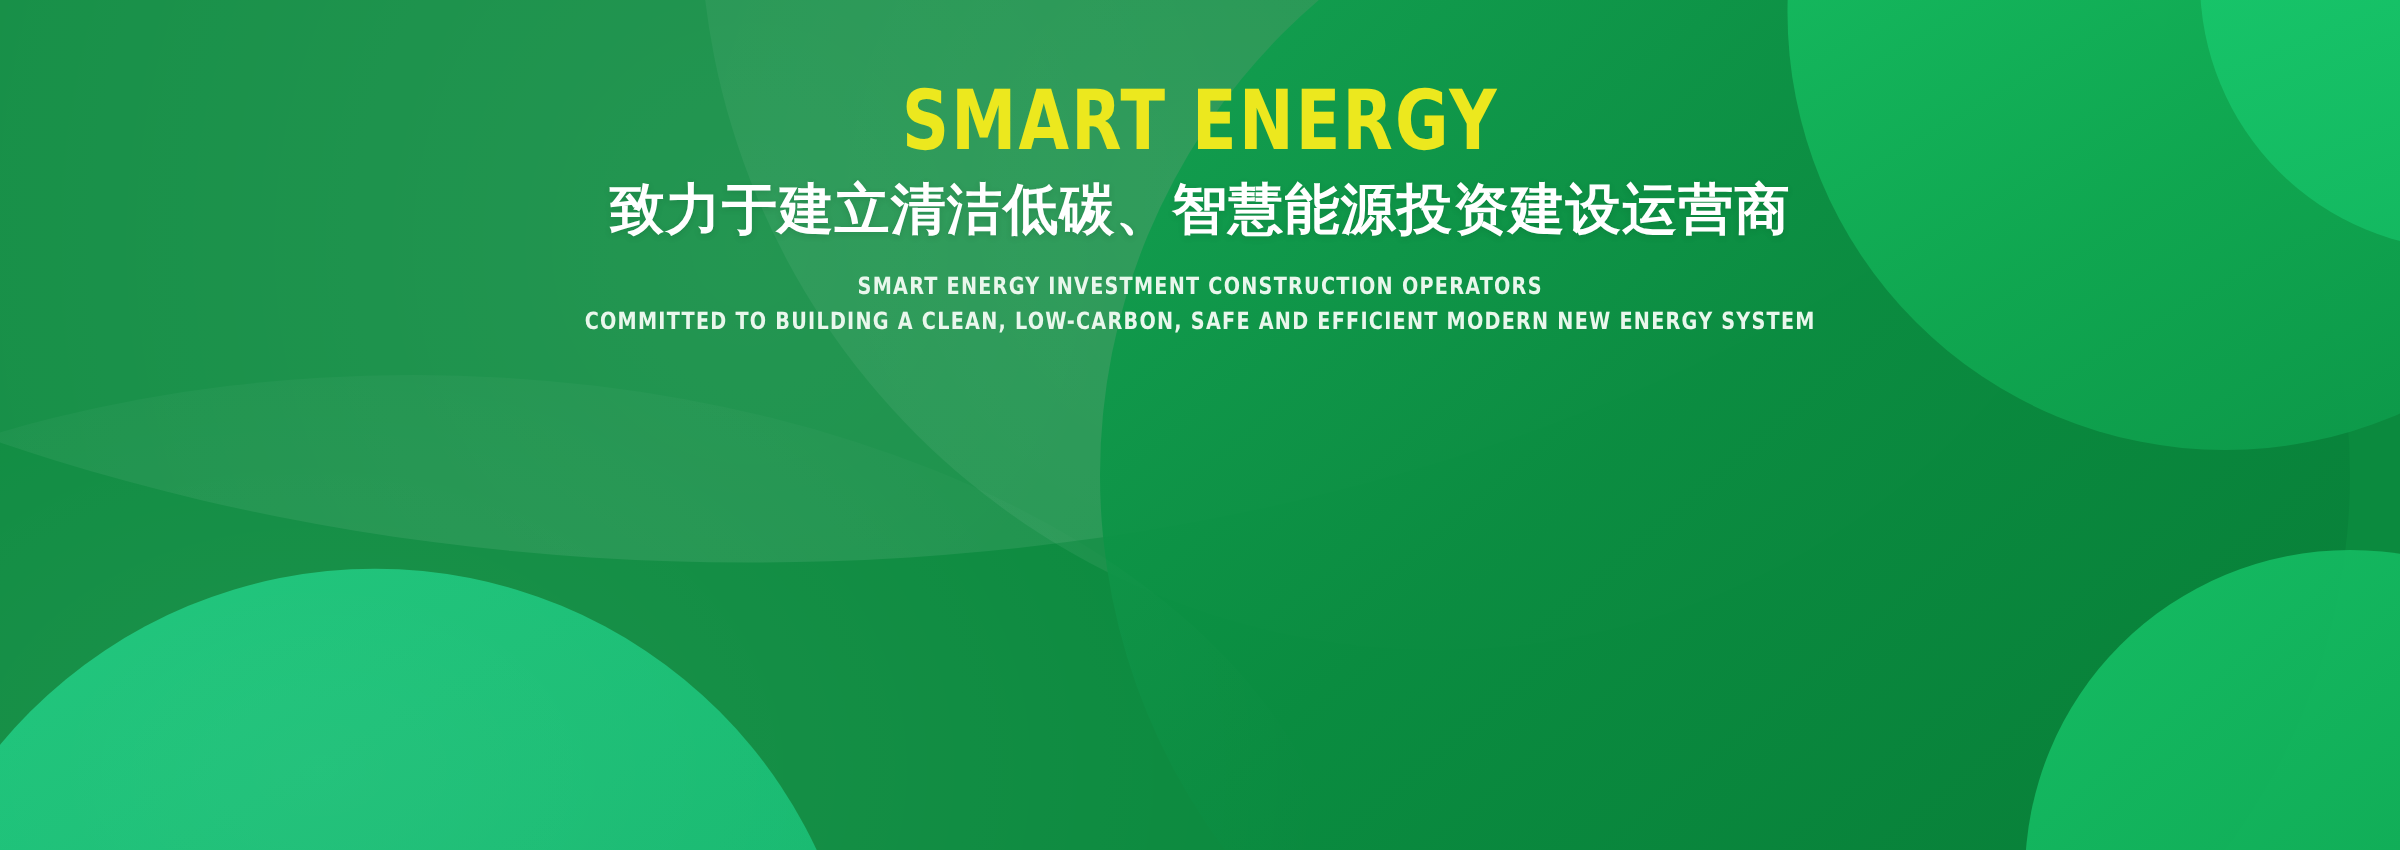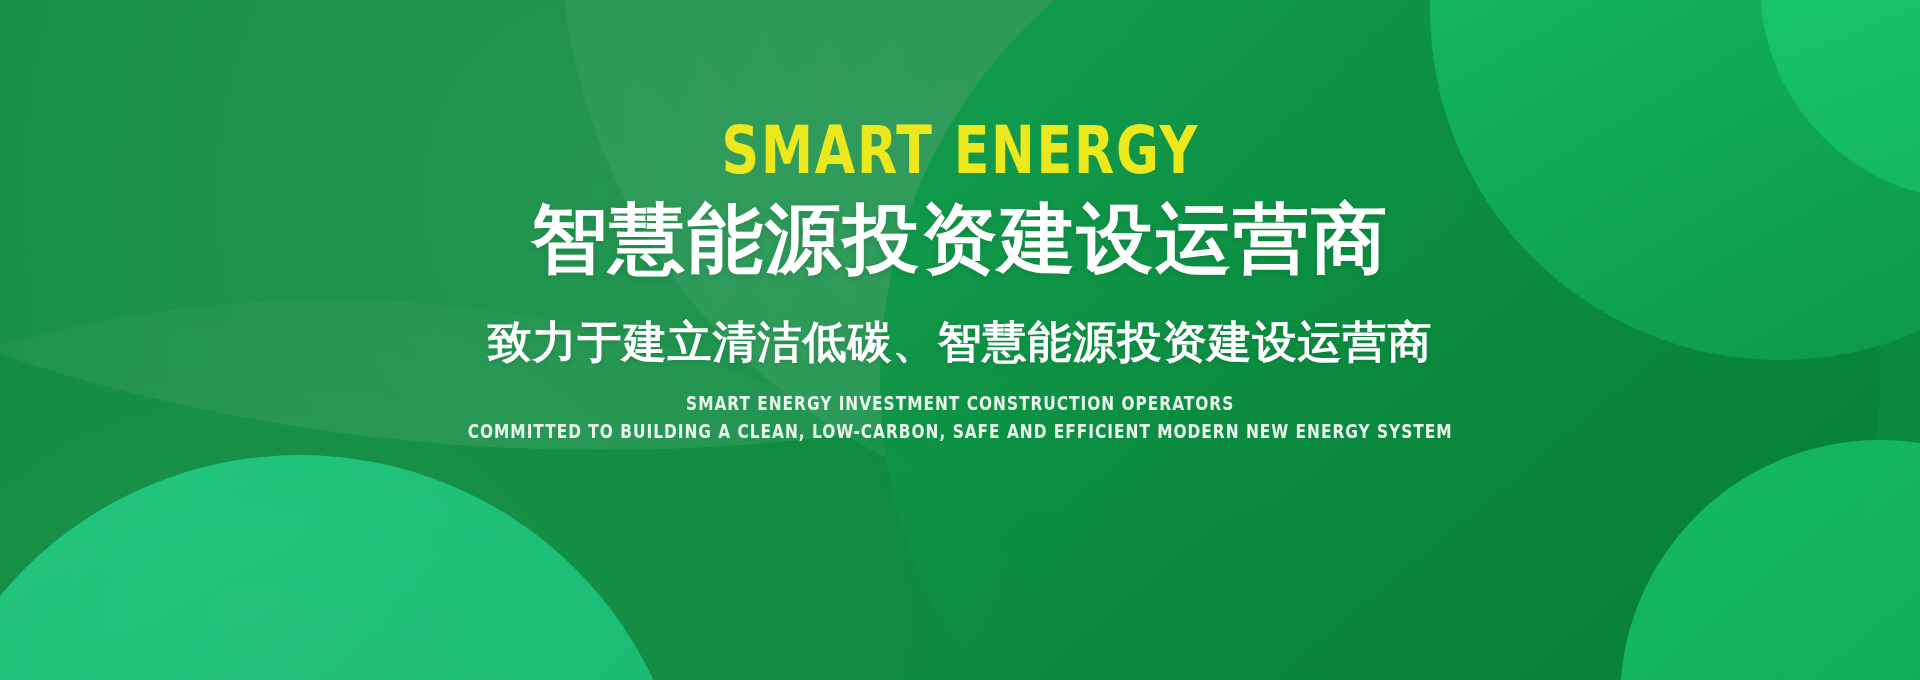--- a/index.html
+++ b/index.html
@@ -111,21 +111,21 @@
 
   
   .content {
     position: absolute;
     inset: 0;
     z-index: 5;
     display: flex;
     flex-direction: column;
     align-items: center;
     justify-content: flex-start;
-    padding-top: 118px;
+    padding-top: 64px;
     box-sizing: border-box;
   }
 
   .headline-en {
     color: #ece81e;
     font-family: "DejaVu Sans Condensed", "Liberation Sans Narrow", "Liberation Sans", sans-serif;
     font-size: 66px;
     font-weight: 700;
     letter-spacing: 2px;
     line-height: 1;
@@ -186,21 +186,20 @@
   <div class="blob blob-c"></div>
   <div class="blob blob-d"></div>
   <div class="blob blob-e"></div>
   <div class="blob blob-f"></div>
   <div class="blob blob-h"></div>
 
   <div class="content">
 
     <div class="headline-en">SMART ENERGY</div>
 
-    <div class="headline-cn">智慧能源投资建设运营商</div>
 
     <div class="subtitle-cn">致力于建立清洁低碳、智慧能源投资建设运营商</div>
 
     <div class="tagline">
       <span class="tagline-line">SMART ENERGY INVESTMENT CONSTRUCTION OPERATORS</span>
       <span class="tagline-line">COMMITTED TO BUILDING A CLEAN, LOW-CARBON, SAFE AND EFFICIENT MODERN NEW ENERGY SYSTEM</span>
     </div>
 
   </div>
 </div>

